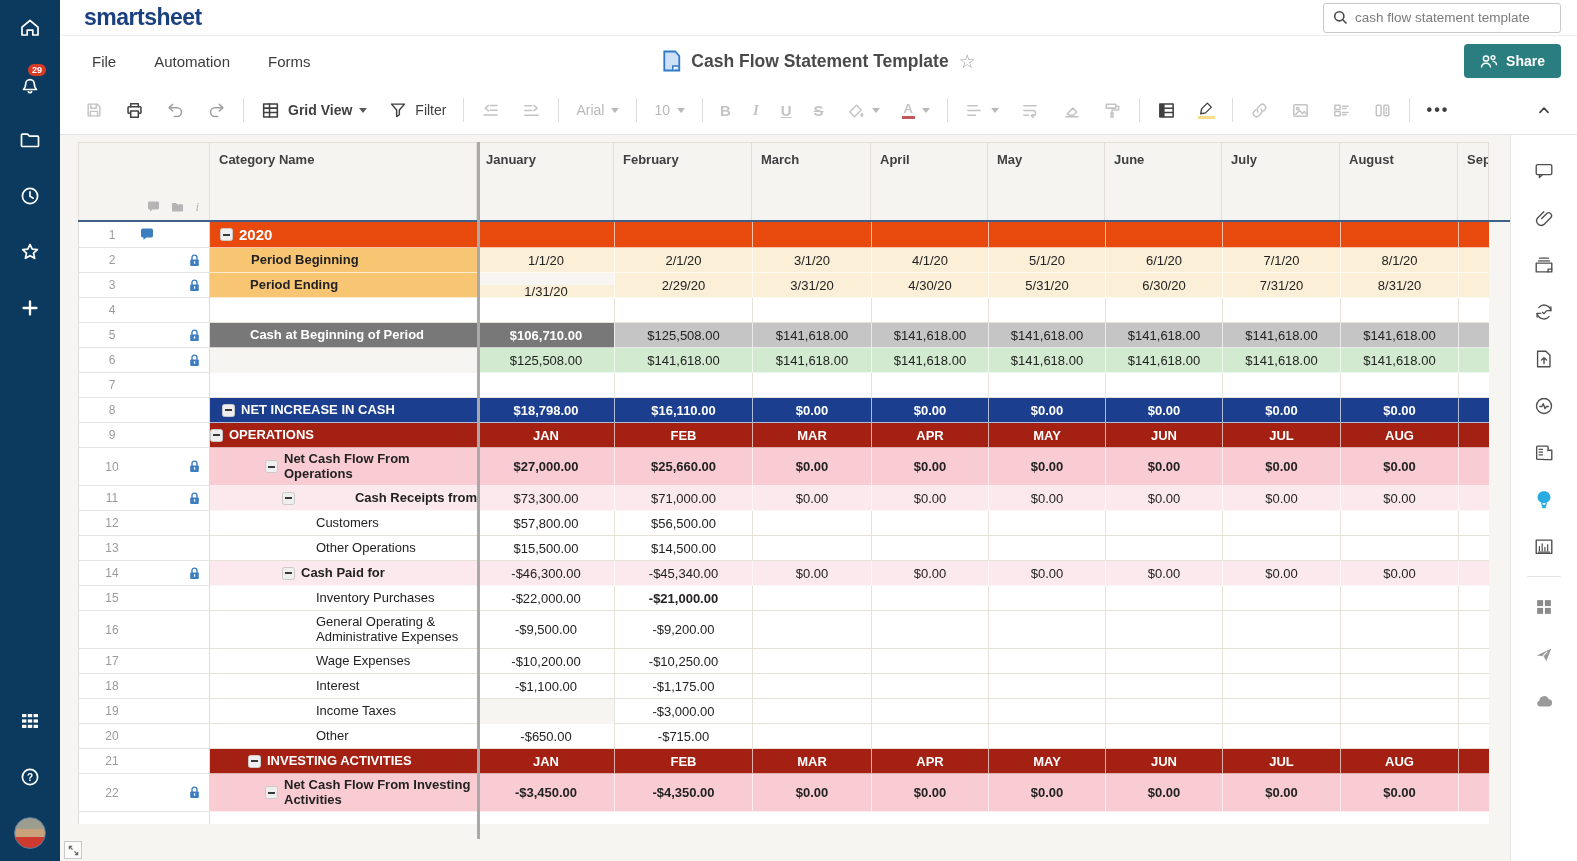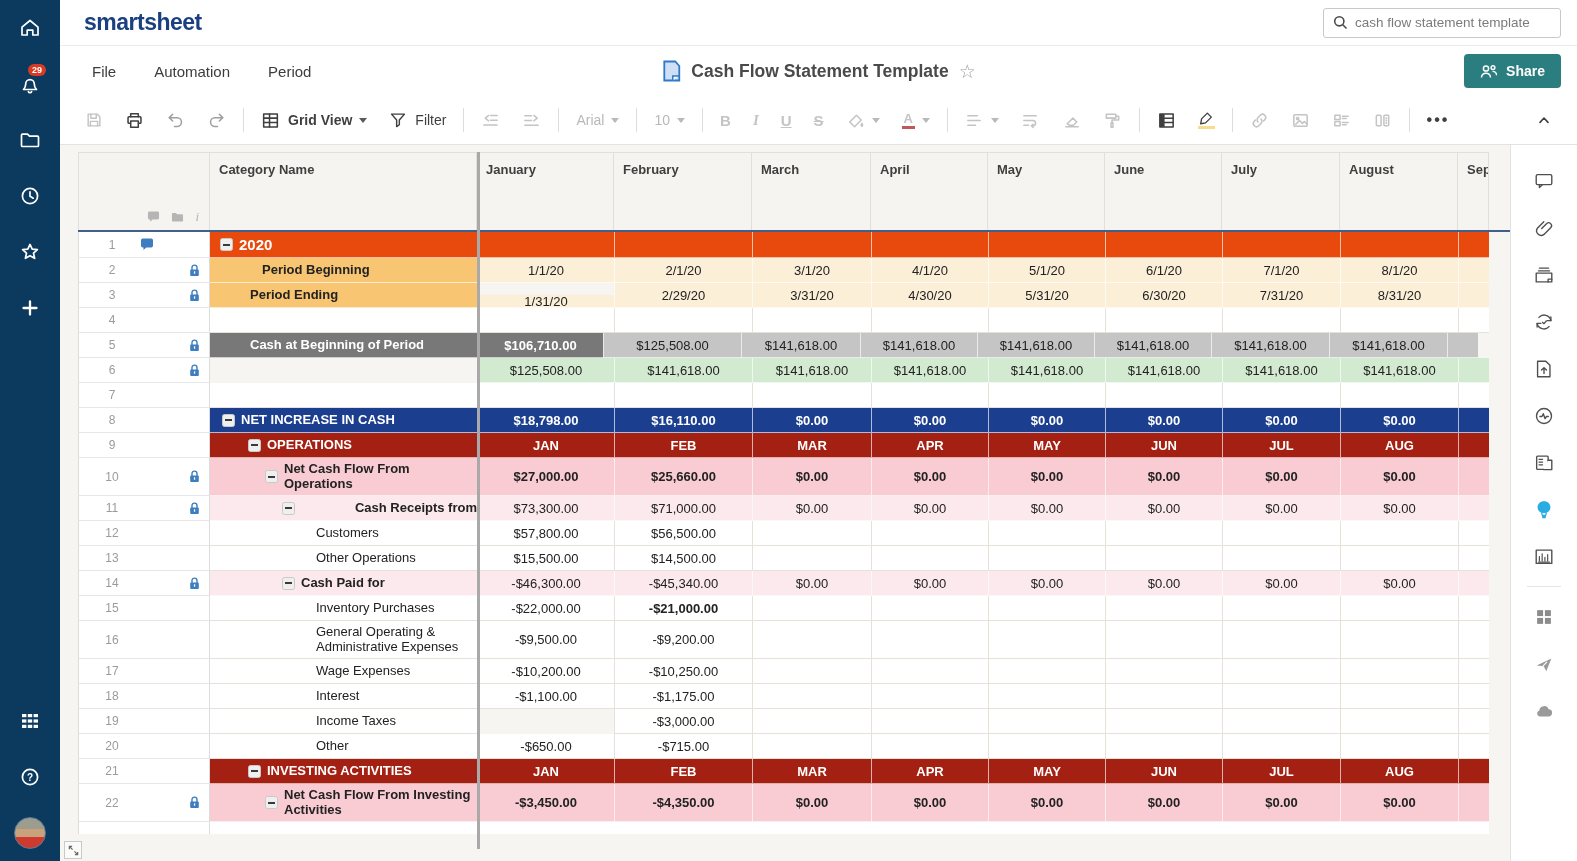--- a/index.html
+++ b/index.html
@@ -7,21 +7,21 @@
   .app{display:flex;width:1577px;height:861px}
   
   .left-rail{width:60px;background:#0c3a5e;display:flex;flex-direction:column;align-items:center;flex:none}
   .rail-icon{width:60px;height:56px;display:flex;align-items:center;justify-content:center;position:relative;cursor:pointer}
   .rail-icon svg{stroke:#fff;fill:none;stroke-width:1.7;stroke-linecap:round;stroke-linejoin:round}
   .badge{position:absolute;top:8px;left:28px;background:#d93a26;color:#fff;font-size:9px;font-weight:bold;border-radius:8px;padding:1px 4px;line-height:10px}
   .rail-spacer{flex:1}
   .avatar{width:32px;height:32px;border-radius:50%;overflow:hidden;background:linear-gradient(180deg,#9c9d8f 0 38%,#c9a27c 38% 62%,#cf3a30 62% 100%);border:1px solid #5a7b97}
   
   .main{flex:1;display:flex;flex-direction:column;background:#fff;min-width:0}
-  .top-bar{height:46px;display:flex;align-items:center;padding:0 16px 0 24px;border-bottom:1px solid #ececec;background:#fff}
+  .top-bar{height:36px;display:flex;align-items:center;padding:0 16px 0 24px;border-bottom:1px solid #ececec;background:#fff}
   .logo{font-size:23px;font-weight:bold;color:#1b4080;letter-spacing:-.5px}
   .top-spacer{flex:1}
   .search-box{display:flex;align-items:center;gap:7px;width:238px;height:30px;border:1px solid #c9c9c9;border-radius:3px;padding:0 9px;background:#fff}
   .search-box svg{flex:none}
   .search-box input{border:none;outline:none;width:100%;font-size:13.5px;color:#7b7b7b;font-family:"Liberation Sans",sans-serif;background:transparent}
   
   .menu-bar{height:50px;display:flex;align-items:center;padding:0 16px 0 32px;position:relative;background:#fff}
   .menu-item{font-size:15px;color:#3c3c3c;margin-right:38px;cursor:pointer}
   .sheet-title{position:absolute;left:50%;transform:translateX(-50%);display:flex;align-items:center;gap:10px}
   .sheet-title .t{font-size:17.5px;font-weight:bold;color:#4a4a4a}
@@ -155,21 +155,21 @@
             <circle cx="6.3" cy="6.3" r="4.6" fill="none" stroke="#4a4a4a" stroke-width="1.6"></circle>
             <path d="M9.8 9.8 13.5 13.5" stroke="#4a4a4a" stroke-width="1.6"></path>
           </svg>
         <input type="text" value="cash flow statement template" style="">
       </div>
     </div>
 
     <div class="menu-bar">
       <span class="menu-item">File</span>
       <span class="menu-item">Automation</span>
-      <span class="menu-item">Period</span>
+      <span class="menu-item">Forms</span>
       <div class="sheet-title">
         <svg width="20" height="24" viewBox="0 0 20 24">
             <path d="M2.5 2.5h11l4 4.5v14.5h-15z" fill="#cfe0f6" stroke="#2f7ac6" stroke-width="1.8"></path>
             <path d="M11 21.5v-4.5h6.3" fill="#fff" stroke="#2f7ac6" stroke-width="1.5"></path>
           </svg>
         <span class="t">Cash Flow Statement Template</span>
         <span class="star">☆</span>
       </div>
       <div class="share-btn">
         <svg width="18" height="15" viewBox="0 0 18 15">
@@ -408,21 +408,21 @@
                 <div class="rn">2</div>
                 <div class="gslot"></div>
                 <div class="lockslot">
                   <svg width="11" height="13" viewBox="0 0 11 13">
                     <path d="M3 6V3.6a2.5 2.5 0 0 1 5 0V6" fill="none" stroke="#3c7ec0" stroke-width="1.4"></path>
                     <rect x="1.2" y="5.4" width="8.6" height="6.6" rx="1" fill="#3c7ec0"></rect>
                     <rect x="4.9" y="7.3" width="1.3" height="2.4" fill="#fff"></rect>
                   </svg>
                 </div>
               </div>
-              <div class="g-label c-lorange b" style="padding-left: 52px;">
+              <div class="g-label c-lorange b" style="padding-left: 41px;">
                 <span>Period Beginning</span>
               </div>
               <div class="g-val c-cream" style="width: 137px;">1/1/20</div>
               <div class="g-val c-cream" style="width: 138px;">2/1/20</div>
               <div class="g-val c-cream" style="width: 119px;">3/1/20</div>
               <div class="g-val c-cream" style="width: 117px;">4/1/20</div>
               <div class="g-val c-cream" style="width: 117px;">5/1/20</div>
               <div class="g-val c-cream" style="width: 117px;">6/1/20</div>
               <div class="g-val c-cream" style="width: 118px;">7/1/20</div>
               <div class="g-val c-cream" style="width: 118px;">8/1/20</div>
@@ -479,21 +479,21 @@
                   <svg width="11" height="13" viewBox="0 0 11 13">
                     <path d="M3 6V3.6a2.5 2.5 0 0 1 5 0V6" fill="none" stroke="#3c7ec0" stroke-width="1.4"></path>
                     <rect x="1.2" y="5.4" width="8.6" height="6.6" rx="1" fill="#3c7ec0"></rect>
                     <rect x="4.9" y="7.3" width="1.3" height="2.4" fill="#fff"></rect>
                   </svg>
                 </div>
               </div>
               <div class="g-label c-dgray b" style="padding-left: 40px;">
                 <span>Cash at Beginning of Period</span>
               </div>
-              <div class="g-val c-dgray b" style="width: 126px;">$106,710.00</div>
+              <div class="g-val c-dgray b" style="width: 137px;">$106,710.00</div>
               <div class="g-val c-lgray" style="width: 138px;">$125,508.00</div>
               <div class="g-val c-lgray" style="width: 119px;">$141,618.00</div>
               <div class="g-val c-lgray" style="width: 117px;">$141,618.00</div>
               <div class="g-val c-lgray" style="width: 117px;">$141,618.00</div>
               <div class="g-val c-lgray" style="width: 117px;">$141,618.00</div>
               <div class="g-val c-lgray" style="width: 118px;">$141,618.00</div>
               <div class="g-val c-lgray" style="width: 118px;">$141,618.00</div>
               <div class="g-val c-lgray" style="width: 31px;"></div>
             </div>
             <div class="g-row">
@@ -558,21 +558,21 @@
               <div class="g-val c-navy b" style="width: 117px;">$0.00</div>
               <div class="g-val c-navy b" style="width: 118px;">$0.00</div>
               <div class="g-val c-navy b" style="width: 118px;">$0.00</div>
               <div class="g-val c-navy" style="width: 31px;"></div>
             </div>
             <div class="g-row">
               <div class="g-gutter">
                 <div class="rn">9</div>
                 <div class="gslot"></div>
               </div>
-              <div class="g-label c-red b" style="padding-left: 38px; text-align: right;">
+              <div class="g-label c-red b" style=" text-align: right;">
                 <span class="mbox">
                   <i></i>
                 </span>
                 <span>OPERATIONS</span>
               </div>
               <div class="g-val c-red b" style="width: 137px;">JAN</div>
               <div class="g-val c-red b" style="width: 138px;">FEB</div>
               <div class="g-val c-red b" style="width: 119px;">MAR</div>
               <div class="g-val c-red b" style="width: 117px;">APR</div>
               <div class="g-val c-red b" style="width: 117px;">MAY</div>

